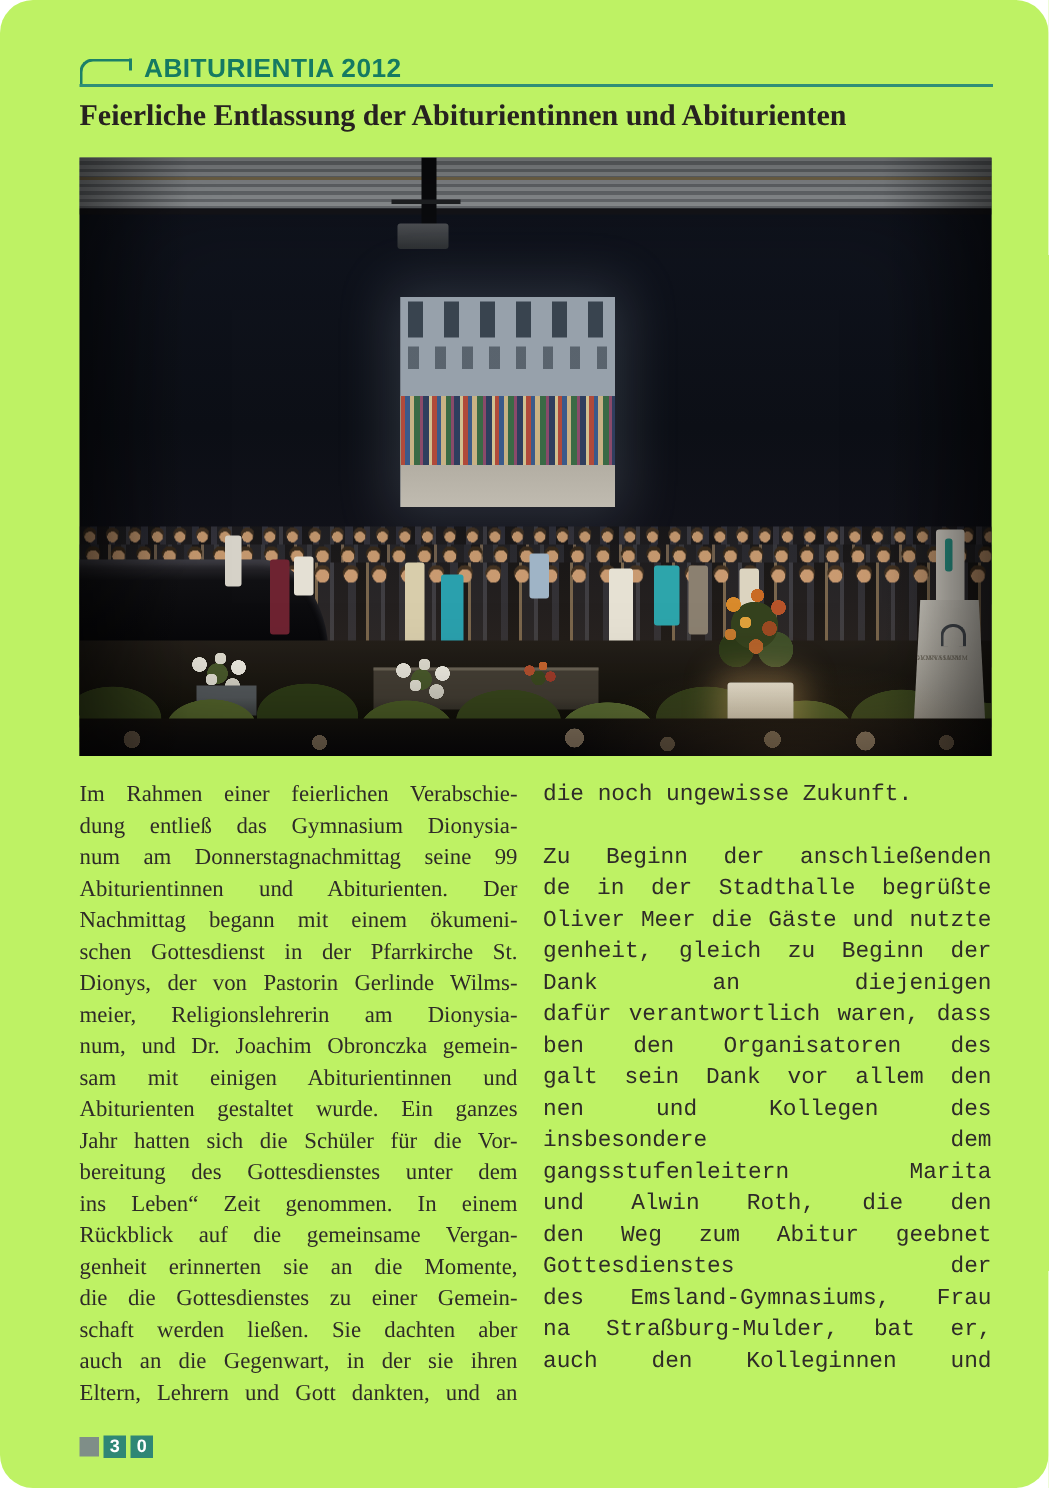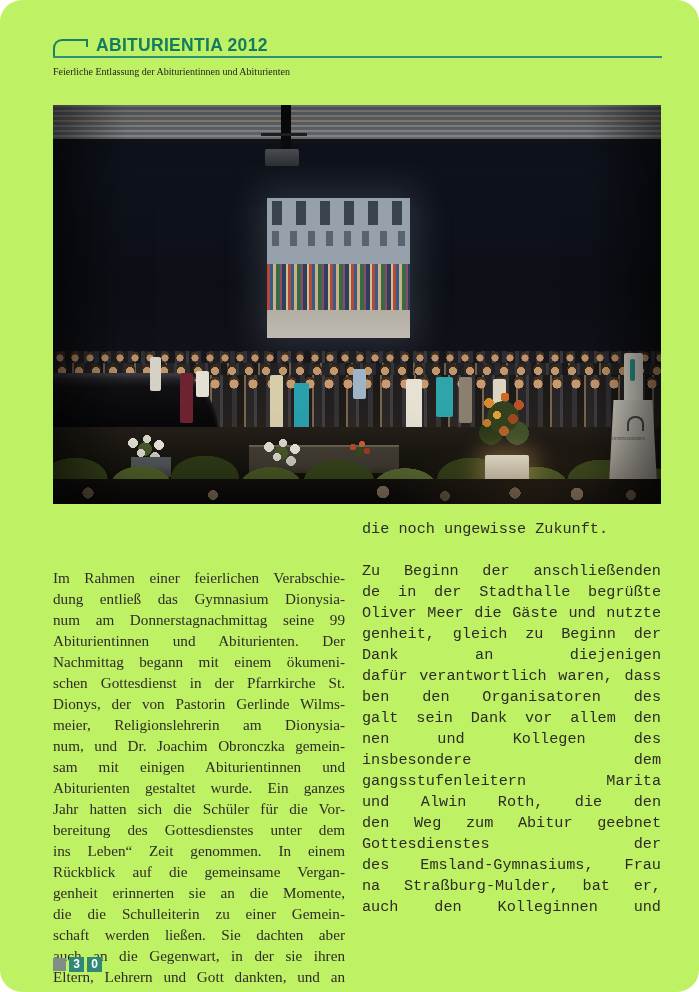--- a/index.html
+++ b/index.html
@@ -9,21 +9,21 @@
   
   .brand { position:absolute; left:53px; top:35px; display:flex; align-items:flex-start; }
   .tab-icon { position:relative; width:33px; height:16px; margin-top:4px;
               border-left:2px solid #1c8068; border-top:2px solid #1c8068;
               border-top-left-radius:9px; }
   .tab-icon::after { content:""; position:absolute; right:0; top:-2px; width:2px; height:8px; background:#1c8068; }
   .brand-title { margin-left:8px; font-family:"Liberation Sans", sans-serif; font-weight:700;
                  font-size:17.5px; letter-spacing:0.3px; color:#157a62; }
   .rule { position:absolute; left:53px; top:56px; width:609px; height:2px; background:#2f8f77; }
   .article-title { position:absolute; left:53px; top:66px; width:609px;
-                   font-weight:400; font-size:10px; color:#272220; }
+                   font-weight:700; font-size:20px; color:#272220; }
 
   
   .photo { position:absolute; left:53px; top:105px; width:608px; height:399px; overflow:hidden;
            background:linear-gradient(180deg,#111520 0%,#0c0f16 45%,#12121a 70%,#0a0a0e 100%); }
   .photo * { position:absolute; }
   .ceiling { left:0; top:0; width:608px; height:34px;
              background:
                linear-gradient(180deg, rgba(0,0,0,0) 0 13px, #8a7a58 13px 15px, rgba(0,0,0,0) 15px),
                repeating-linear-gradient(180deg,#9ea2a5 0 2.5px,#75797d 2.5px 5px);
              border-bottom:4px solid #16161b; }
@@ -146,21 +146,21 @@
 
   .vignette { left:0; top:0; width:608px; height:399px; pointer-events:none;
       box-shadow:inset 0 0 70px 18px rgba(0,0,0,.5);
       background:
         radial-gradient(ellipse 210px 90px at 78% 100%, rgba(255,190,110,.14), rgba(0,0,0,0) 70%),
         linear-gradient(90deg, rgba(0,0,0,.32), rgba(0,0,0,0) 12%, rgba(0,0,0,0) 88%, rgba(0,0,0,.32)); }
 
   
   .columns { position:absolute; left:53px; top:519px; width:608px; display:flex; gap:17px; }
   .col { font-size:15.2px; color:#2f2b28; }
-  .col-left { width:292px;margin-top:48px; }
+  .col-left { width:292px; }
   .col-right { width:299px;font-family:Liberation Mono, monospace; }
   .para + .para { margin-top:21px; }
   .line { height:21px; line-height:21px; overflow:hidden;
           text-align:justify; text-align-last:justify; }
   .line.last { text-align-last:left; }
 
   
   .footer { position:absolute; left:53px; top:957px; display:flex; gap:3px; align-items:center; }
   .pg-square { width:13px; height:13px; background:#7f8e88; }
   .pg-box { min-width:13px; height:15px; padding:0 1px; background:#2f8775; color:#ffffff;
@@ -251,21 +251,21 @@
           <div class="line">Dionys, der von Pastorin Gerlinde Wilms-</div>
           <div class="line">meier, Religionslehrerin am Dionysia-</div>
           <div class="line">num, und Dr. Joachim Obronczka gemein-</div>
           <div class="line">sam mit einigen Abiturientinnen und</div>
           <div class="line">Abiturienten gestaltet wurde. Ein ganzes</div>
           <div class="line">Jahr hatten sich die Schüler für die Vor-</div>
           <div class="line">bereitung des Gottesdienstes unter dem</div>
           <div class="line">ins Leben“ Zeit genommen. In einem</div>
           <div class="line">Rückblick auf die gemeinsame Vergan-</div>
           <div class="line">genheit erinnerten sie an die Momente,</div>
-          <div class="line">die die Schulleiterin zu einer Gemein-</div>
+          <div class="line">die die Gottesdienstes zu einer Gemein-</div>
           <div class="line">schaft werden ließen. Sie dachten aber</div>
           <div class="line">auch an die Gegenwart, in der sie ihren</div>
           <div class="line">Eltern, Lehrern und Gott dankten, und an</div>
         </div>
       </section>
     <section class="col col-right">
         <div class="para">
           <div class="line last">die noch ungewisse Zukunft.</div>
         </div>
         <div class="para">

